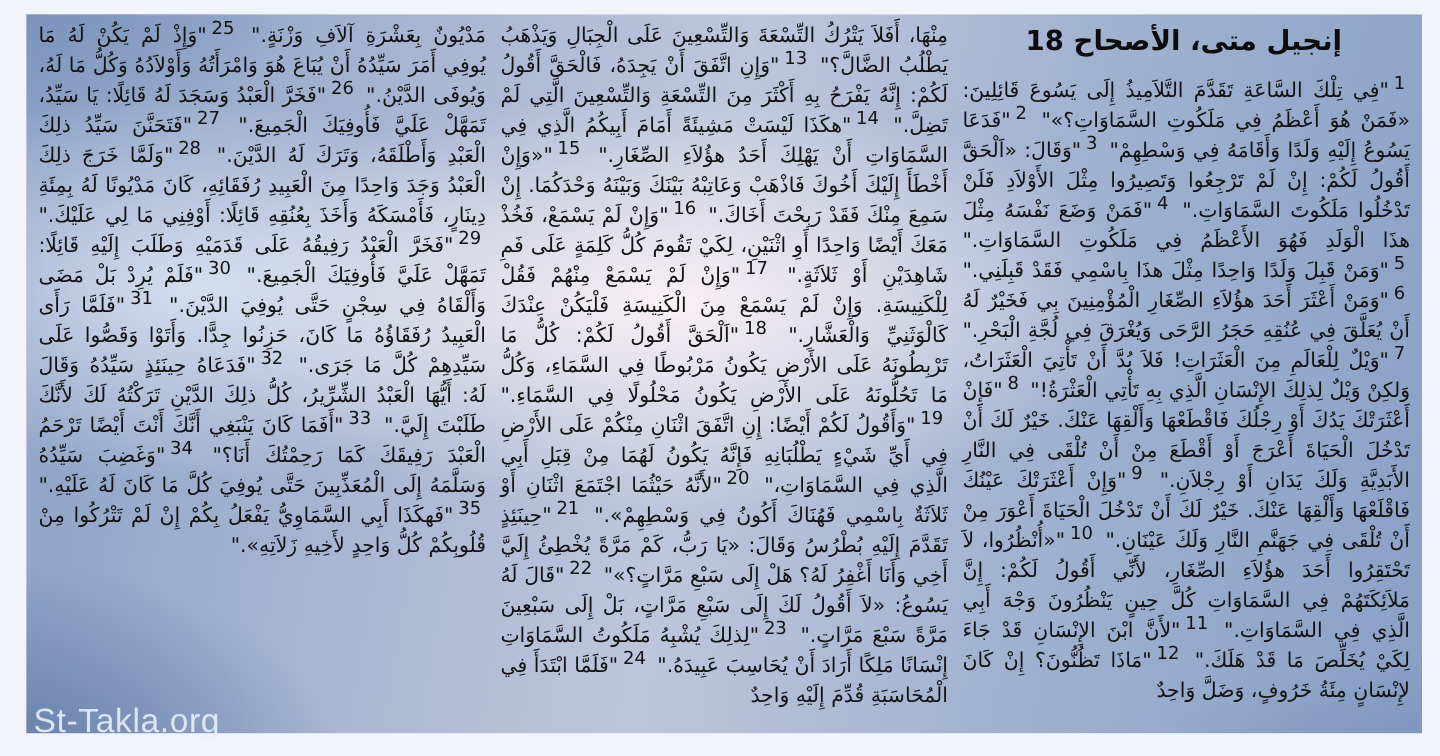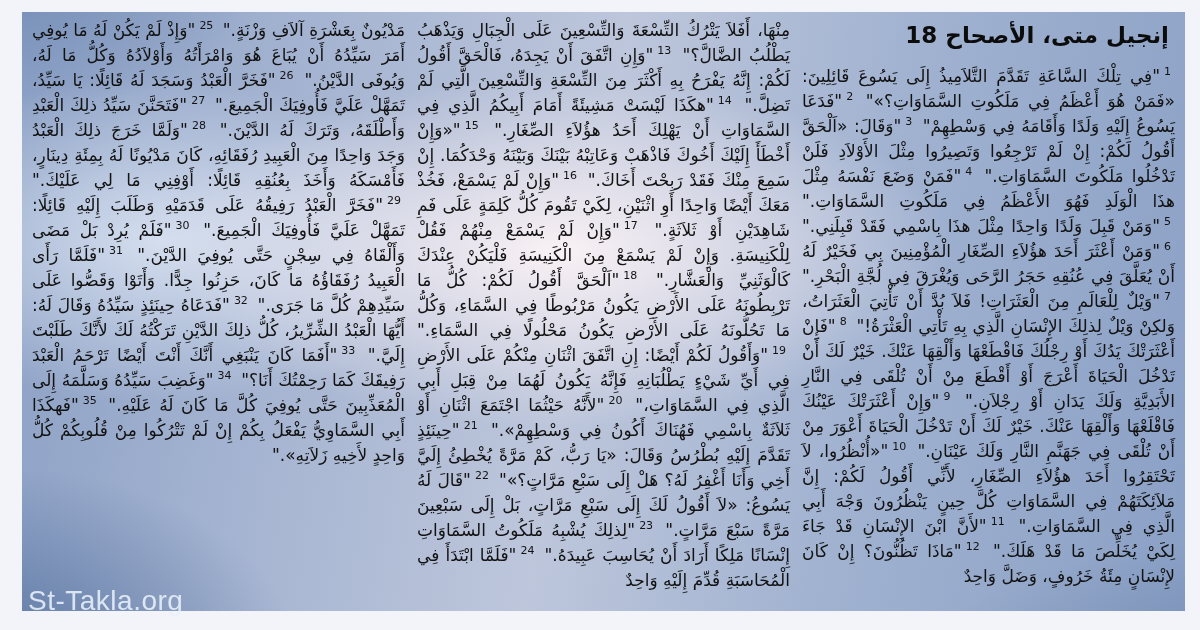--- a/index.html
+++ b/index.html
@@ -41,26 +41,26 @@
     font-size:17px;
     line-height:25px;
     text-align:justify;
     direction:rtl;
   }
   .chapter-title{
     font-weight:700;
     font-size:23px;
     line-height:30px;
     color:#0c0c0c;
-    text-align:right;
+    text-align:center;
     direction:rtl;
     margin:2px 6px 14px 2px;
   }
   .vnum{
-    font-size:11px;
+    font-size:15px;
     vertical-align:super;
     line-height:0;
     padding:0 4px;
     direction:ltr;
     unicode-bidi:embed;
   }
   .watermark{
     position:absolute;
     left:28px;
     top:585px;

